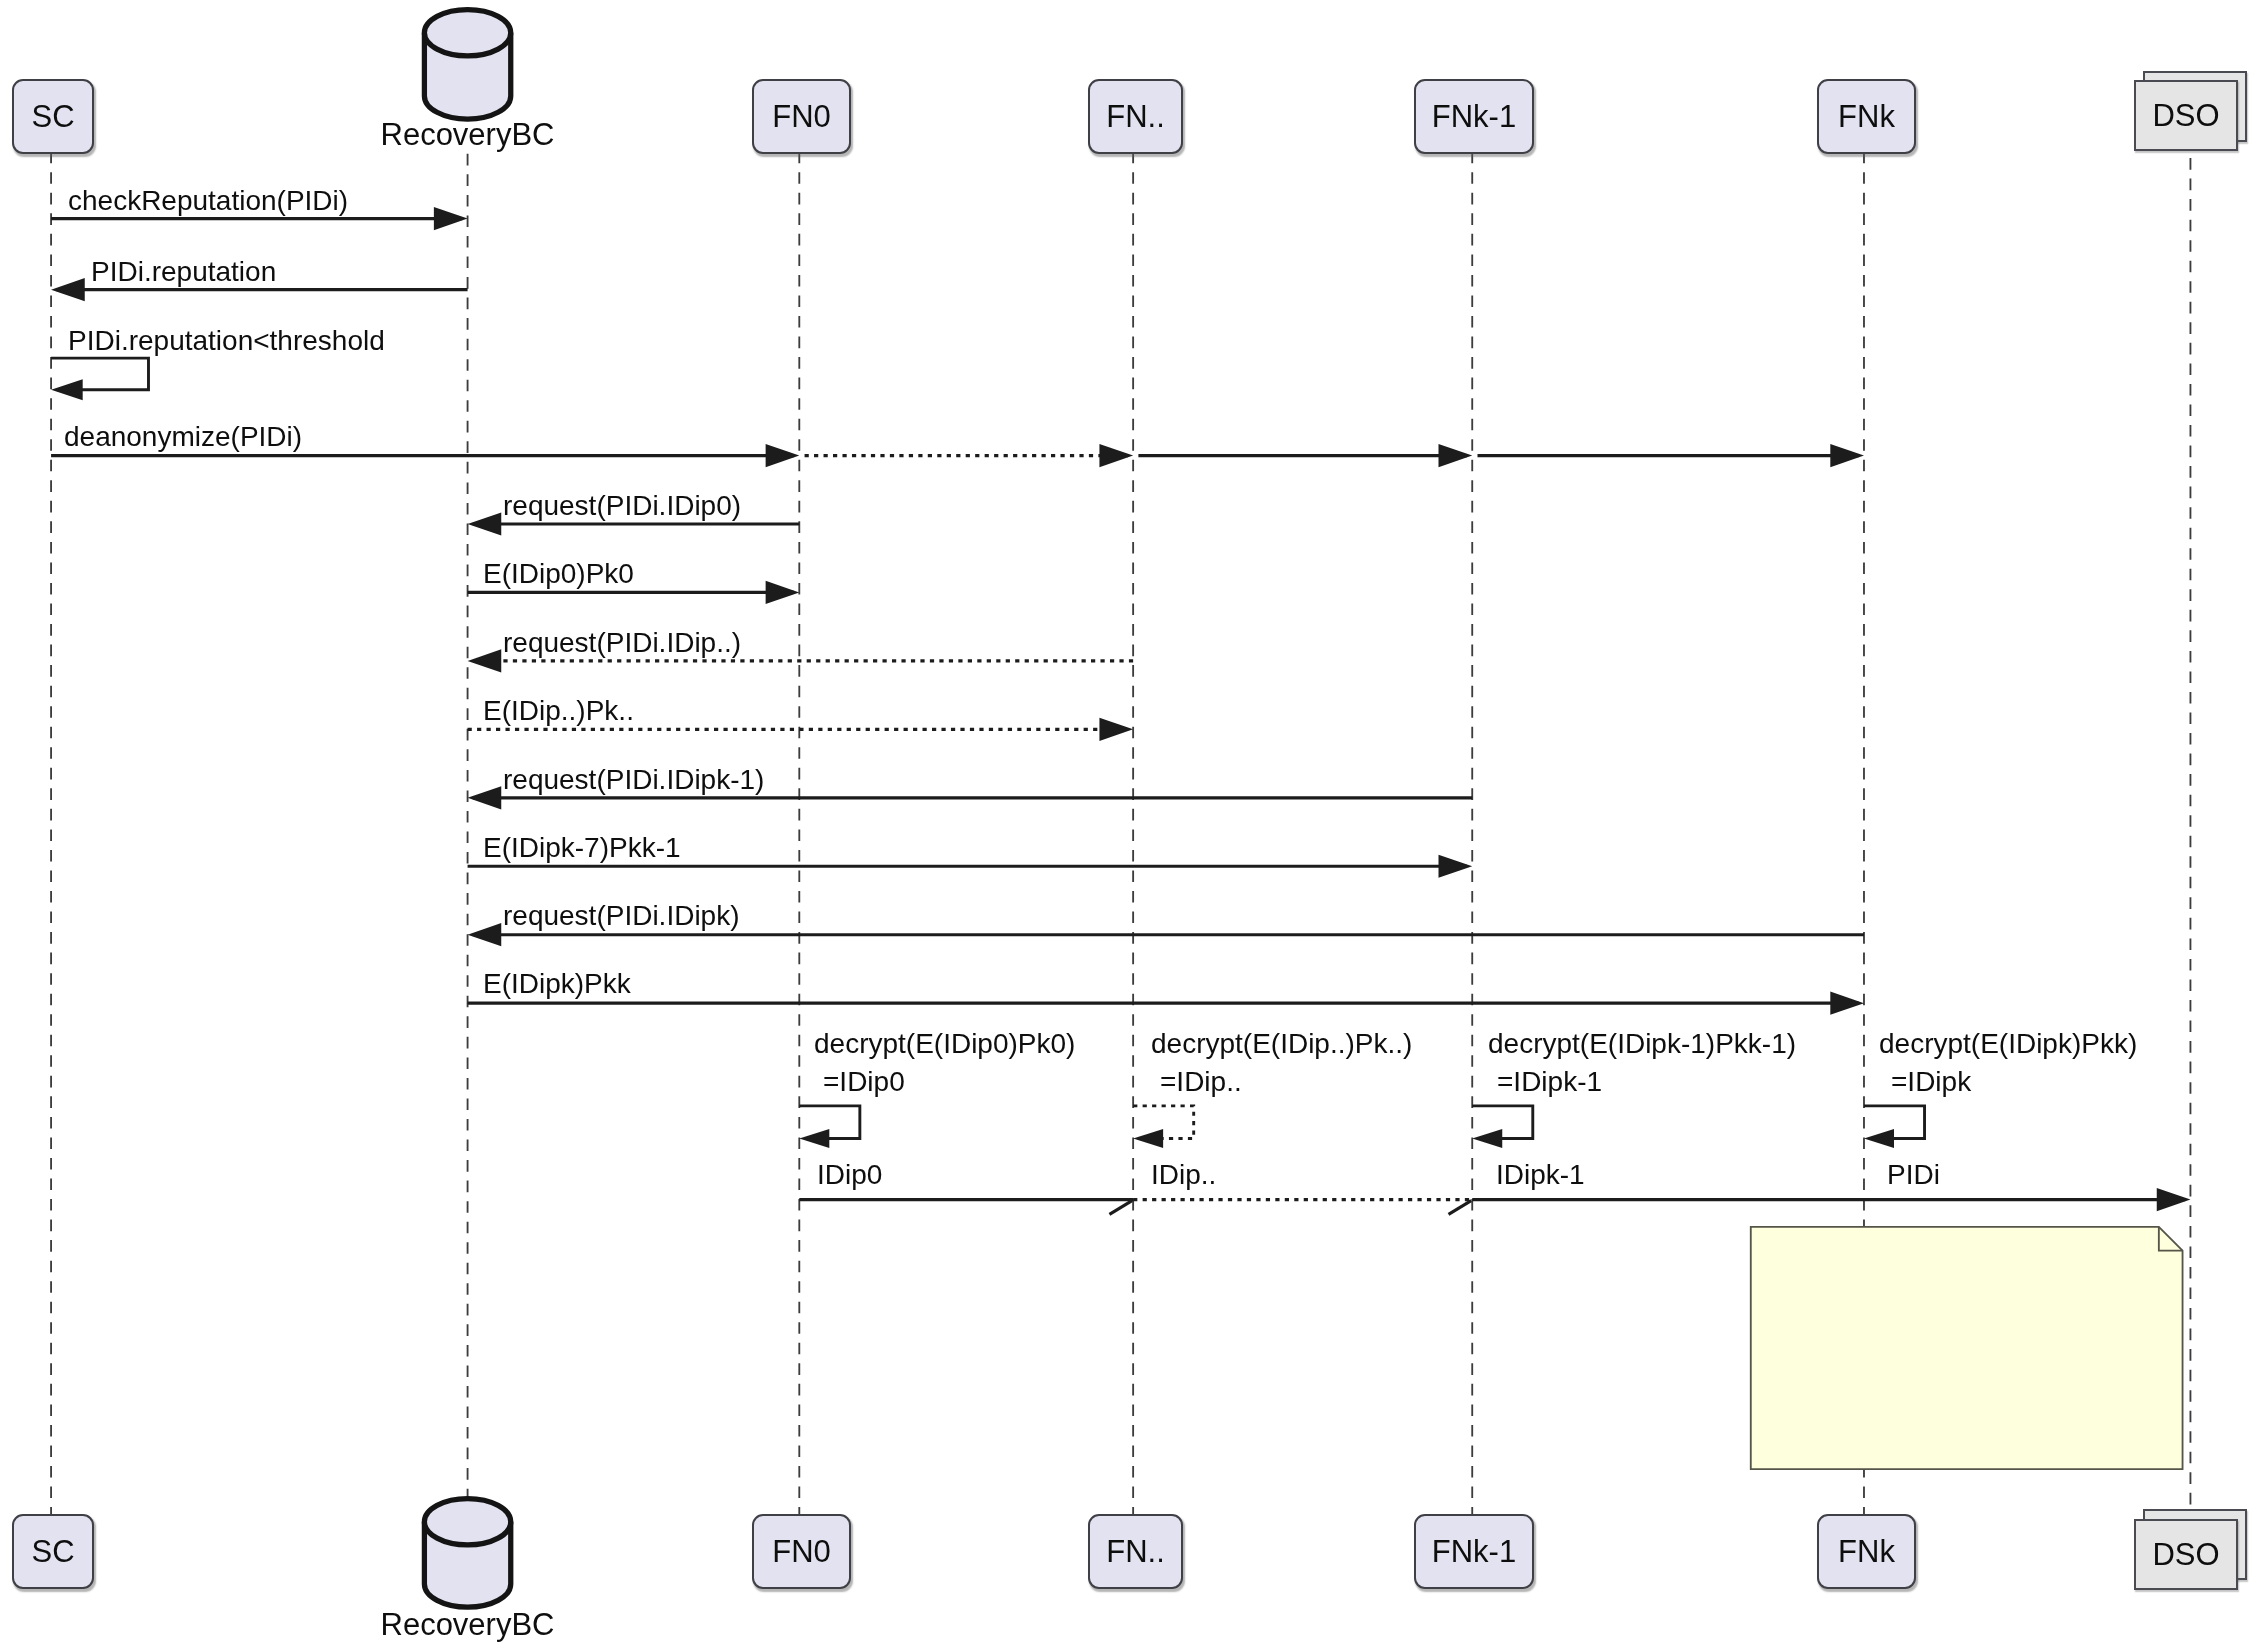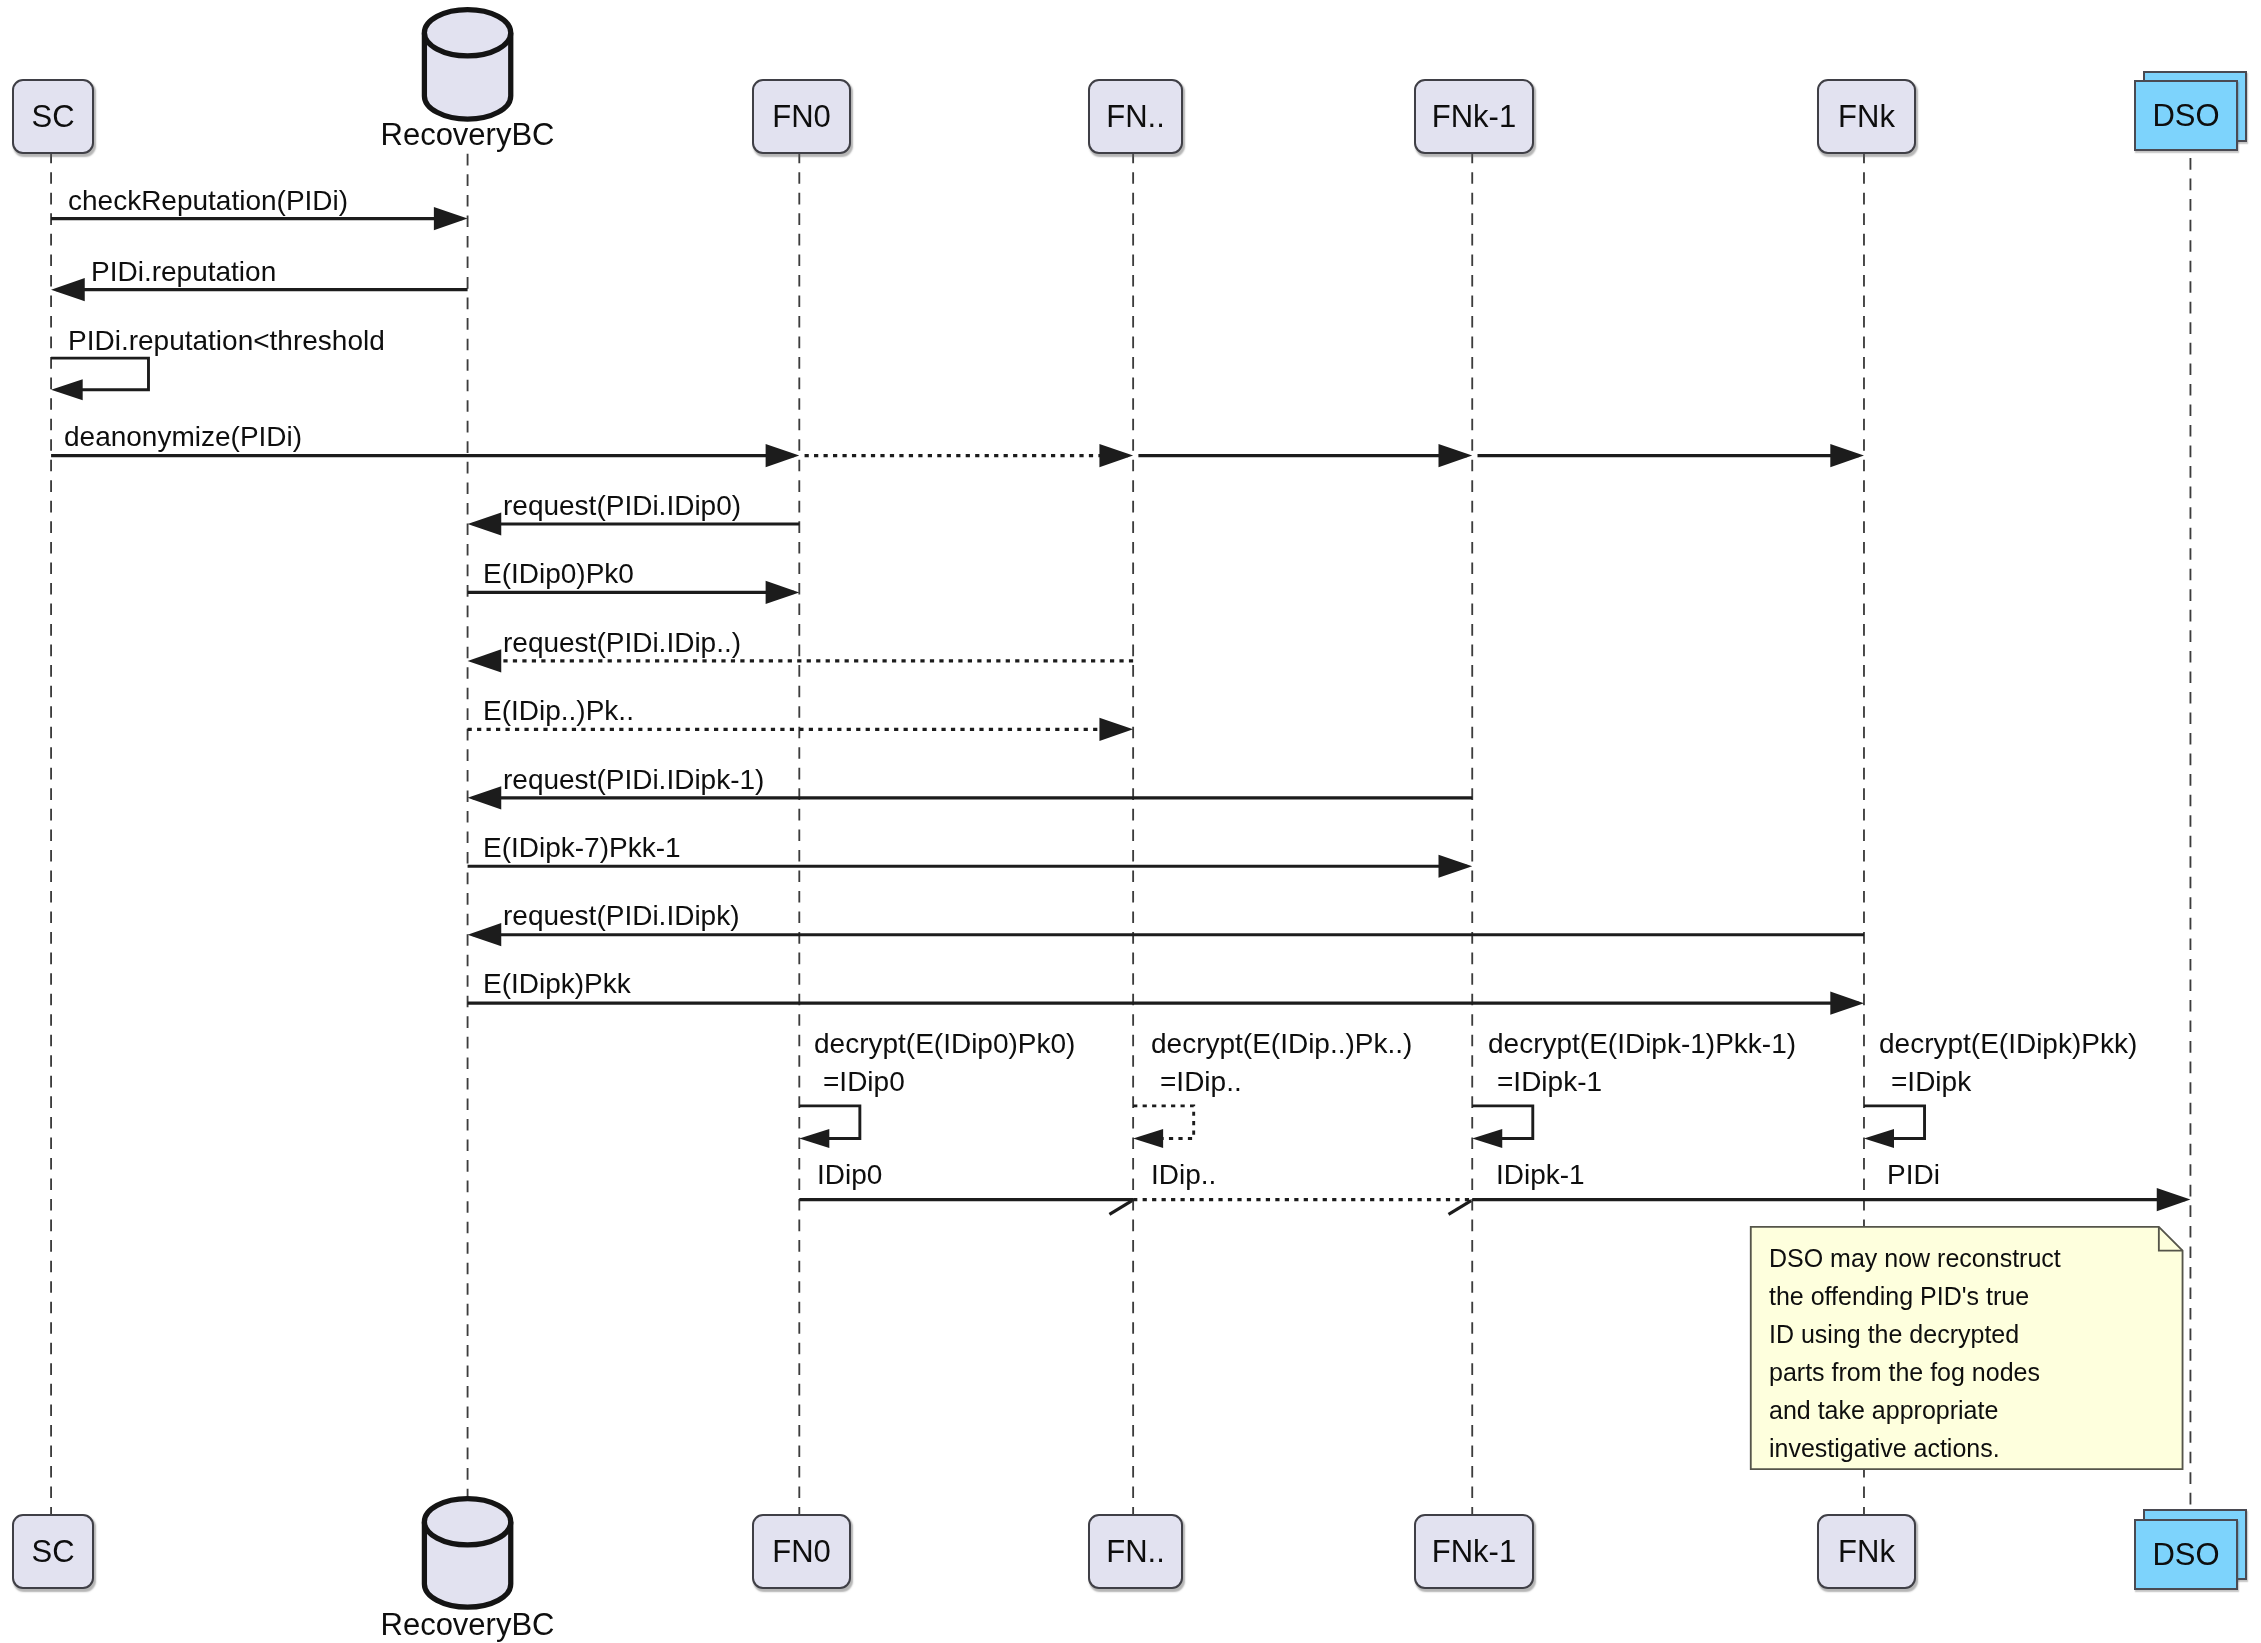--- a/index.html
+++ b/index.html
@@ -2,21 +2,21 @@
 <html style="font-size:8.4px"><head>
 <meta charset="utf-8">
 <style>
   html,body{margin:0;padding:0;background:#ffffff;}
   body{font-family:"Liberation Sans","DejaVu Sans",sans-serif;}
   #canvas{position:relative;width:2261px;height:1643px;background:#ffffff;overflow:hidden;}
   #links{position:absolute;left:0;top:0;}
   .pbox{position:absolute;background:#e2e2f0;border:2.1px solid #3f3f46;border-radius:11px;
         box-shadow:1.6px 2.1px 1.6px rgba(90,90,90,.45);display:flex;align-items:center;justify-content:center;}
   .pbox span{font-size:31px;color:#0e0e0e;}
-  .collrect{position:absolute;background:#7dd3fc;border:2.1px solid #4a4a52;box-shadow:1.1px 1.6px 1.1px rgba(90,90,90,.35);}
+  .collrect{position:absolute;background:#e5e5e5;border:2.1px solid #4a4a52;box-shadow:1.1px 1.6px 1.1px rgba(90,90,90,.35);}
   .collrect.front{display:flex;align-items:center;justify-content:center;}
   .collrect.front span{font-size:31px;color:#0e0e0e;}
   .plabel{position:absolute;width:263px;text-align:center;font-size:31px;color:#0e0e0e;}
   .ml{position:absolute;font-size:28px;color:#0e0e0e;white-space:nowrap;}
   .note-text{position:absolute;font-size:25px;line-height:38px;color:#0e0e0e;white-space:pre-line;}
 </style>
 </head>
 <body>
 
 <div id="canvas">
@@ -146,26 +146,20 @@
   <div class="ml" style="left:1488px;top:1028px">decrypt(E(IDipk-1)Pkk-1)</div>
   <div class="ml" style="left:1497px;top:1066px">=IDipk-1</div>
   <div class="ml" style="left:1879px;top:1028px">decrypt(E(IDipk)Pkk)</div>
   <div class="ml" style="left:1891px;top:1066px">=IDipk</div>
 
   <div class="ml" style="left:817px;top:1159px">IDip0</div>
   <div class="ml" style="left:1151px;top:1159px">IDip..</div>
   <div class="ml" style="left:1496px;top:1159px">IDipk-1</div>
   <div class="ml" style="left:1887px;top:1159px">PIDi</div>
 
-  <div class="note-text" style="left:1769px;top:1239px;width:400px">DSO may now reconstruct
-the offending PID's true
-ID using the decrypted
-parts from the fog nodes
-and take appropriate
-investigative actions.</div>
 
   <div class="pbox" style="left:12px;top:1514px;width:78px;height:71px">
     <span>SC</span>
   </div>
   <div class="plabel" style="left:336px;top:1607px">RecoveryBC</div>
   <div class="pbox" style="left:752px;top:1514px;width:95px;height:71px">
     <span>FN0</span>
   </div>
   <div class="pbox" style="left:1088px;top:1514px;width:91px;height:71px">
     <span>FN..</span>

